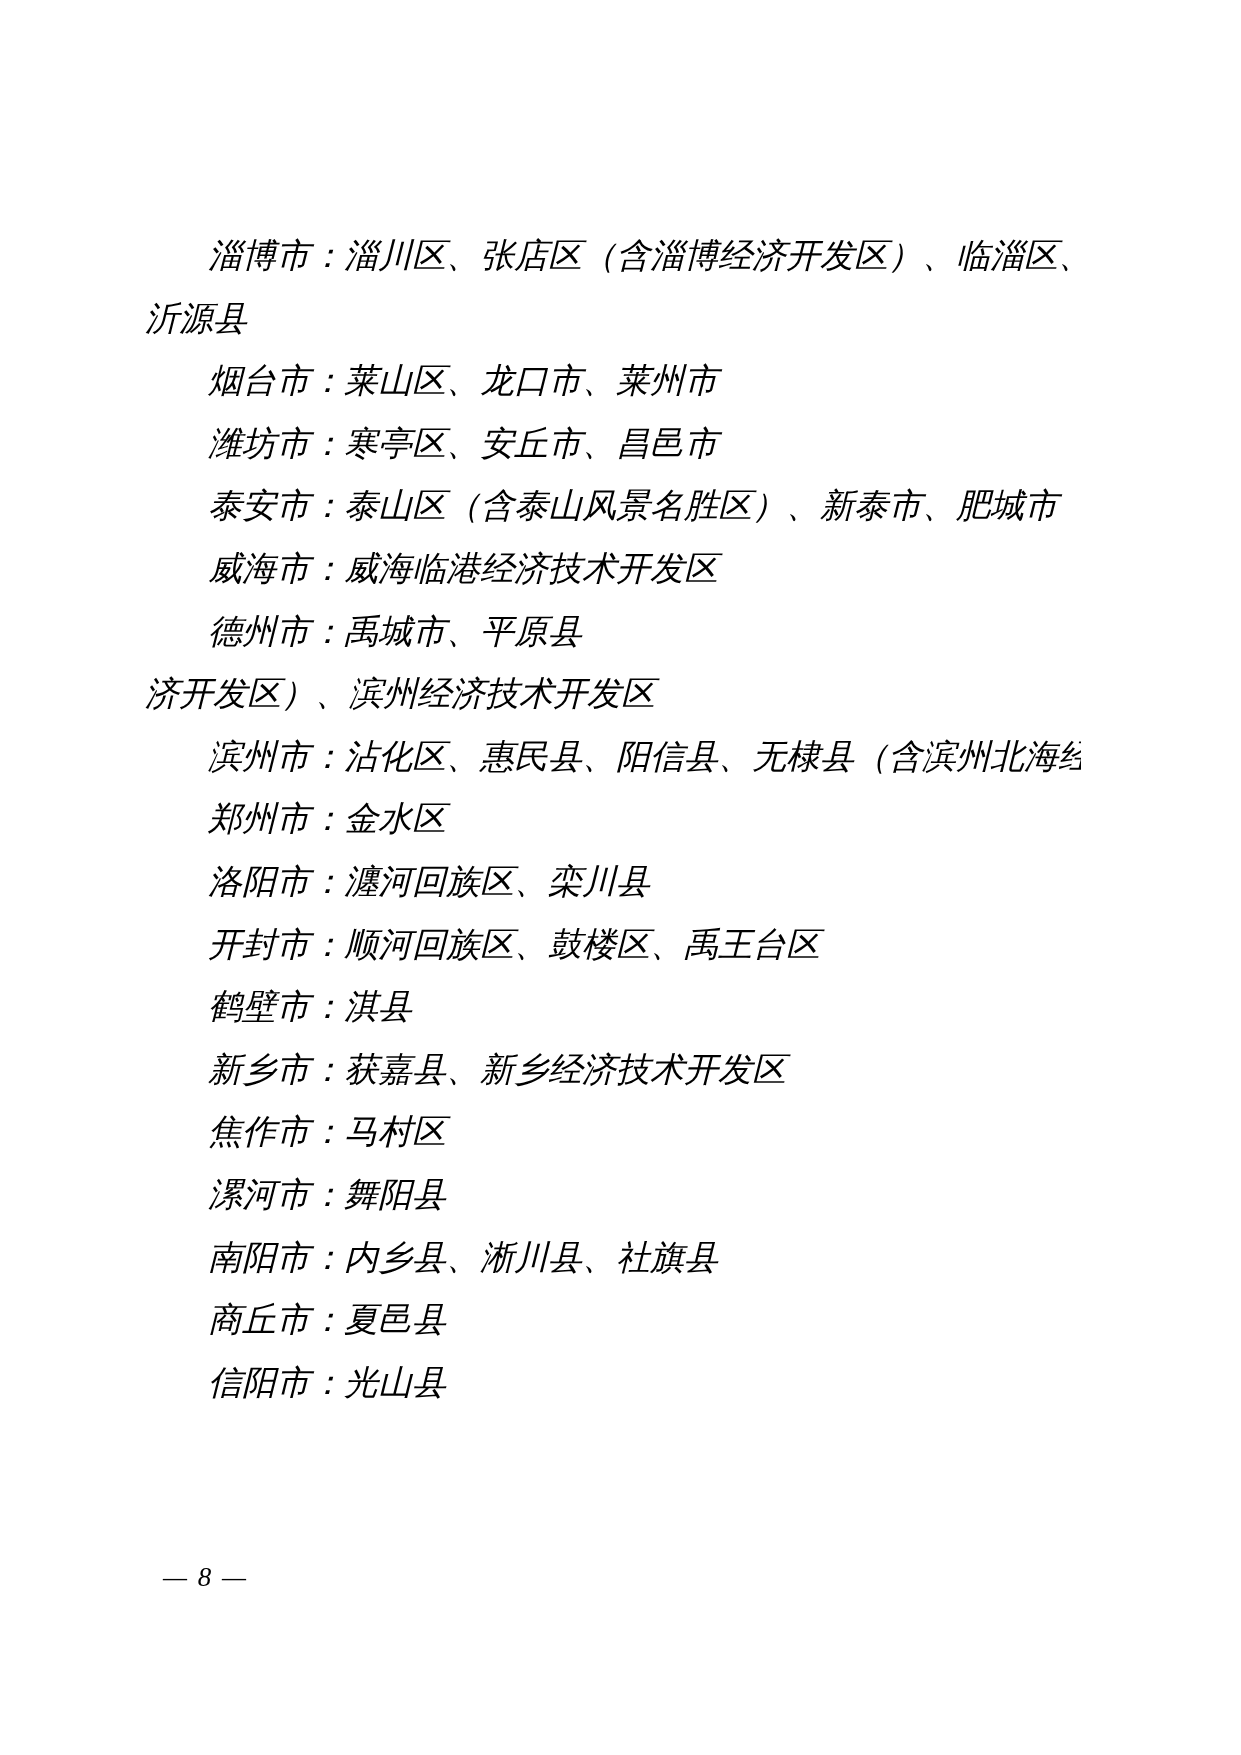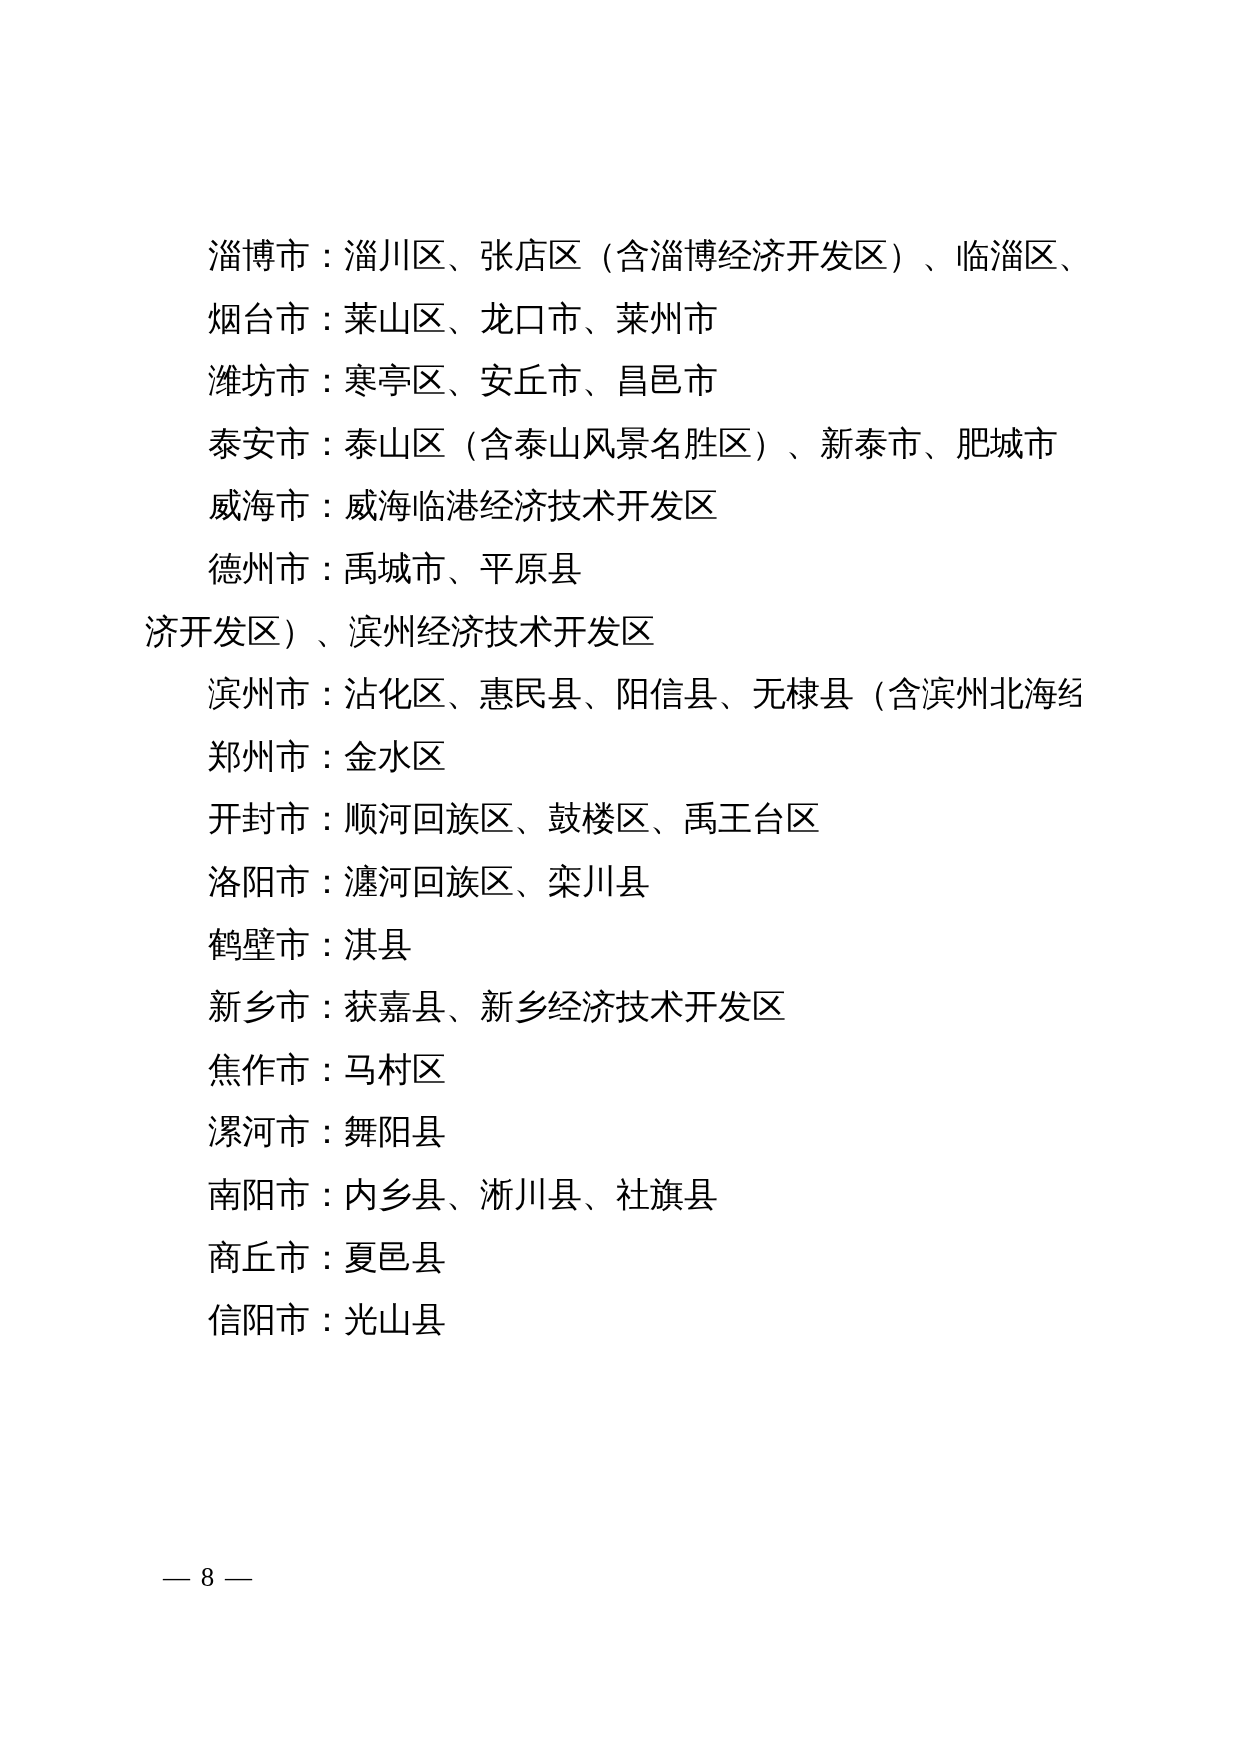--- a/index.html
+++ b/index.html
@@ -8,20 +8,21 @@
     background: #ffffff;
   }
   .page {
     position: relative;
     width: 1081px;
     height: 1755px;
     background: #ffffff;
     overflow: hidden;
     font-family: "Liberation Sans", sans-serif;
     color: #000000;
+    font-style: italic;
   }
   .text-block {
     position: absolute;
     left: 145px;
     top: 224px;
     width: 1000px;
   }
   .line {
     height: 62.6px;
     line-height: 62.6px;
@@ -43,30 +44,31 @@
     color: #000000;
     letter-spacing: 2px;
   }
 </style>
 </head>
 <body>
 
 <div class="page">
   <div class="text-block" id="document-body">
       <div class="line indent">淄博市：淄川区、张店区（含淄博经济开发区）、临淄区、</div>
+      <div class="line">沂源县</div>
       <div class="line indent">烟台市：莱山区、龙口市、莱州市</div>
       <div class="line indent">潍坊市：寒亭区、安丘市、昌邑市</div>
       <div class="line indent">泰安市：泰山区（含泰山风景名胜区）、新泰市、肥城市</div>
       <div class="line indent">威海市：威海临港经济技术开发区</div>
       <div class="line indent">德州市：禹城市、平原县</div>
       <div class="line">济开发区）、滨州经济技术开发区</div>
       <div class="line indent">滨州市：沾化区、惠民县、阳信县、无棣县（含滨州北海经</div>
       <div class="line indent">郑州市：金水区</div>
+      <div class="line indent">洛阳市：瀍河回族区、栾川县</div>
       <div class="line indent">开封市：顺河回族区、鼓楼区、禹王台区</div>
-      <div class="line indent">洛阳市：瀍河回族区、栾川县</div>
       <div class="line indent">鹤壁市：淇县</div>
       <div class="line indent">新乡市：获嘉县、新乡经济技术开发区</div>
       <div class="line indent">焦作市：马村区</div>
       <div class="line indent">漯河市：舞阳县</div>
       <div class="line indent">南阳市：内乡县、淅川县、社旗县</div>
       <div class="line indent">商丘市：夏邑县</div>
       <div class="line indent">信阳市：光山县</div>
     </div>
   <div class="footer">— 8 —</div>
 </div>

